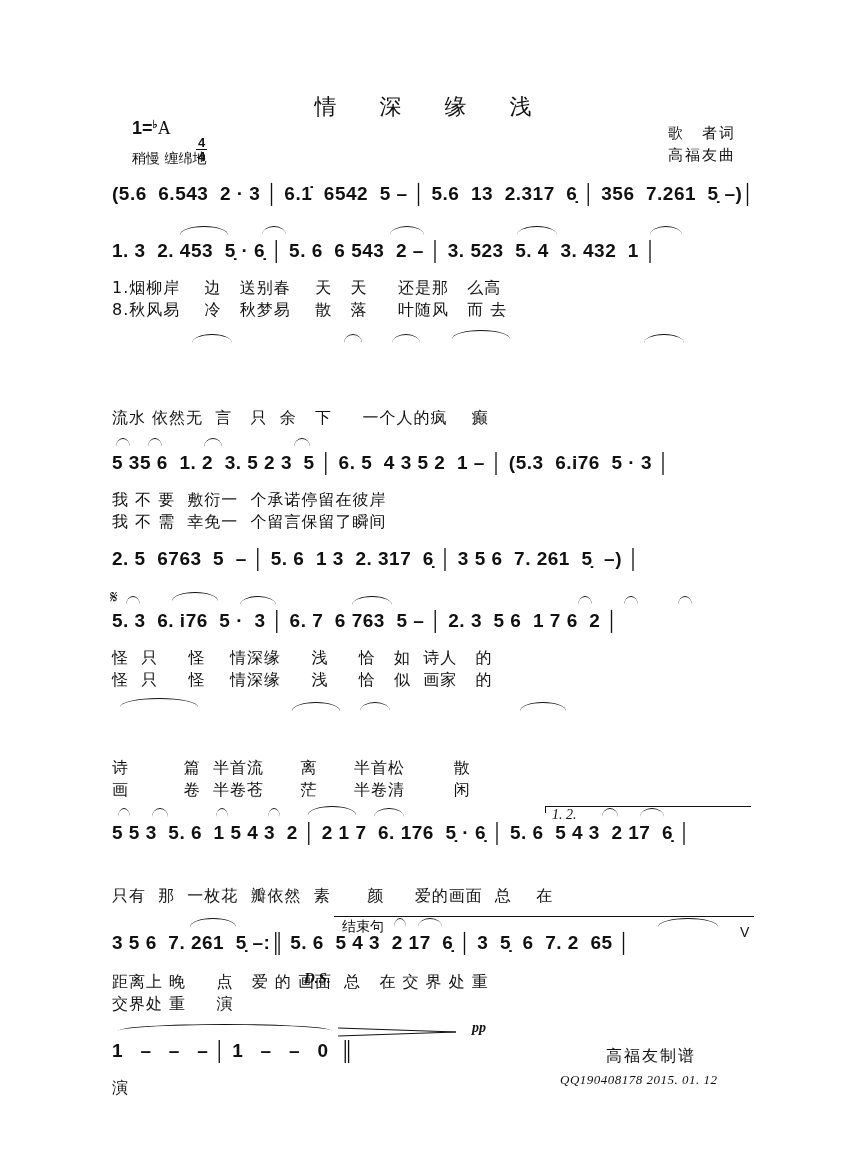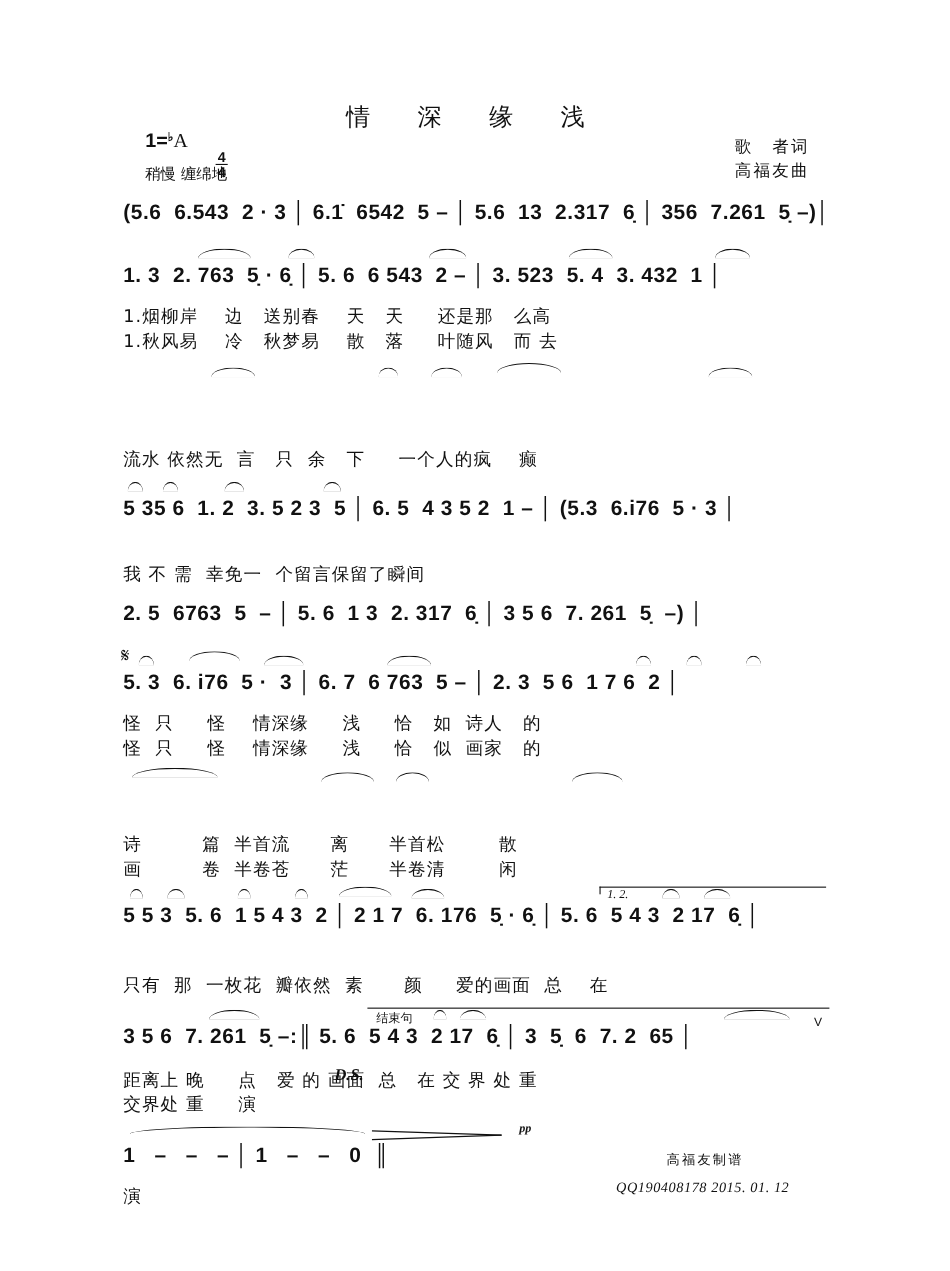--- a/index.html
+++ b/index.html
@@ -10,24 +10,24 @@
   .key { left:132px; top:118px; font-size:18px; font-family:"Liberation Sans", sans-serif; font-weight:bold; }
   .key .flat { font-size:11px; vertical-align:top; }
   .key .A { font-weight:normal; font-family:"Liberation Serif", serif; }
   .timesig { left:196px; top:116px; font-family:"Liberation Sans", sans-serif; font-weight:bold; font-size:13px; line-height:13px; text-align:center;margin-top:20px; }
   .timesig .bar { display:block; border-top:1px solid #111; width:11px; margin:0 auto; }
   .tempo { left:132px; top:150px; font-size:14px; font-family:"DejaVu Sans", sans-serif; }
   .credit { left:668px; font-size:15px; letter-spacing:2px; font-family:Liberation Mono, monospace;text-align:center; }
   .system { left:112px; width:642px; }
   .notes { position:absolute; left:0; right:0; font-family:"Liberation Sans", sans-serif; font-weight:bold; font-size:19px; white-space:pre; letter-spacing:0.5px; }
   .lyr { position:absolute; left:0; font-size:16px; white-space:pre; letter-spacing:1px; font-family:"DejaVu Sans", sans-serif; }
-  .tag { position:absolute; font-size:11px; font-style:italic; font-family:"Liberation Serif", serif; }
+  .tag { position:absolute; font-size:14px; font-style:italic; font-family:"Liberation Serif", serif; }
   .sign { position:absolute; font-size:18px; }
   .ds { position:absolute; font-family:"Liberation Serif", serif; font-weight:bold; font-style:italic; font-size:15px; }
-  .footer1 { left:606px; top:1046px; font-size:12px; letter-spacing:2px; }
+  .footer1 { left:606px; top:1046px; font-size:16px; letter-spacing:2px; }
   .footer2 { left:560px; top:1072px; font-size:13px; font-style:italic; font-family:"Liberation Serif", serif; letter-spacing:0.5px;text-align:right; }
   .slur { position:absolute; border-top:1.3px solid #111; border-radius:50% 50% 0 0 / 100% 100% 0 0; height:8px; }
   .bracket { position:absolute; border-top:1.2px solid #111; border-left:1.2px solid #111; height:6px; }
   .hairpin { position:absolute; }
 </style>
 </head>
 <body>
 
 <div class="abs title">情 深 缘 浅</div>
 
@@ -44,40 +44,41 @@
 <div class="abs system" style="top:183px;height:30px">
   <div class="notes" style="top:0">(5.6  6.543  2 · 3 │ 6.1̇  6542  5 – │ 5.6  13  2.317  6̣ │ 356  7.261  5̣ –)│</div>
 </div>
 
 <div class="abs system" style="top:240px;height:85px">
   <div class="slur" style="left:68px;top:-14px;width:48px"></div>
   <div class="slur" style="left:150px;top:-14px;width:24px"></div>
   <div class="slur" style="left:278px;top:-14px;width:34px"></div>
   <div class="slur" style="left:405px;top:-14px;width:40px"></div>
   <div class="slur" style="left:538px;top:-14px;width:32px"></div>
-  <div class="notes" style="top:0">1. 3  2. 763  5̣ · 6̣ │ 5. 6  6 543  2 – │ 3. 523  5. 4  3. 432  1 │</div>
+  <div class="notes" style="top:0">1. 3  2. 453  5̣ · 6̣ │ 5. 6  6 543  2 – │ 3. 523  5. 4  3. 432  1 │</div>
   <div class="lyr" style="top:38px">1.烟柳岸    边   送别春    天   天     还是那   么高</div>
-  <div class="lyr" style="top:60px">1.秋风易    冷   秋梦易    散   落     叶随风   而 去</div>
+  <div class="lyr" style="top:60px">8.秋风易    冷   秋梦易    散   落     叶随风   而 去</div>
 </div>
 
 <div class="abs system" style="top:348px;height:85px">
   <div class="slur" style="left:80px;top:-14px;width:40px"></div>
   <div class="slur" style="left:232px;top:-14px;width:18px"></div>
   <div class="slur" style="left:280px;top:-14px;width:28px"></div>
   <div class="slur" style="left:340px;top:-18px;width:58px"></div>
   <div class="slur" style="left:532px;top:-14px;width:40px"></div>
   <div class="lyr" style="top:60px">流水 依然无  言   只  余   下     一个人的疯    癫</div>
 </div>
 
 <div class="abs system" style="top:452px;height:85px">
   <div class="slur" style="left:4px;top:-14px;width:14px"></div>
   <div class="slur" style="left:36px;top:-14px;width:14px"></div>
   <div class="slur" style="left:92px;top:-14px;width:18px"></div>
   <div class="slur" style="left:182px;top:-14px;width:16px"></div>
   <div class="notes" style="top:0">5 35 6  1. 2  3. 5 2 3  5 │ 6. 5  4 3 5 2  1 – │ (5.3  6.i76  5 · 3 │</div>
+  <div class="lyr" style="top:38px">我 不 要  敷衍一  个承诺停留在彼岸</div>
   <div class="lyr" style="top:60px">我 不 需  幸免一  个留言保留了瞬间</div>
 </div>
 
 <div class="abs system" style="top:548px;height:30px">
   <div class="notes" style="top:0">2. 5  6763  5  – │ 5. 6  1 3  2. 317  6̣ │ 3 5 6  7. 261  5̣  –) │</div>
 </div>
 
 <div class="abs system" style="top:610px;height:85px">
   <div class="sign" style="left:-2px;top:-24px">𝄋</div>
   <div class="slur" style="left:14px;top:-14px;width:14px"></div>

